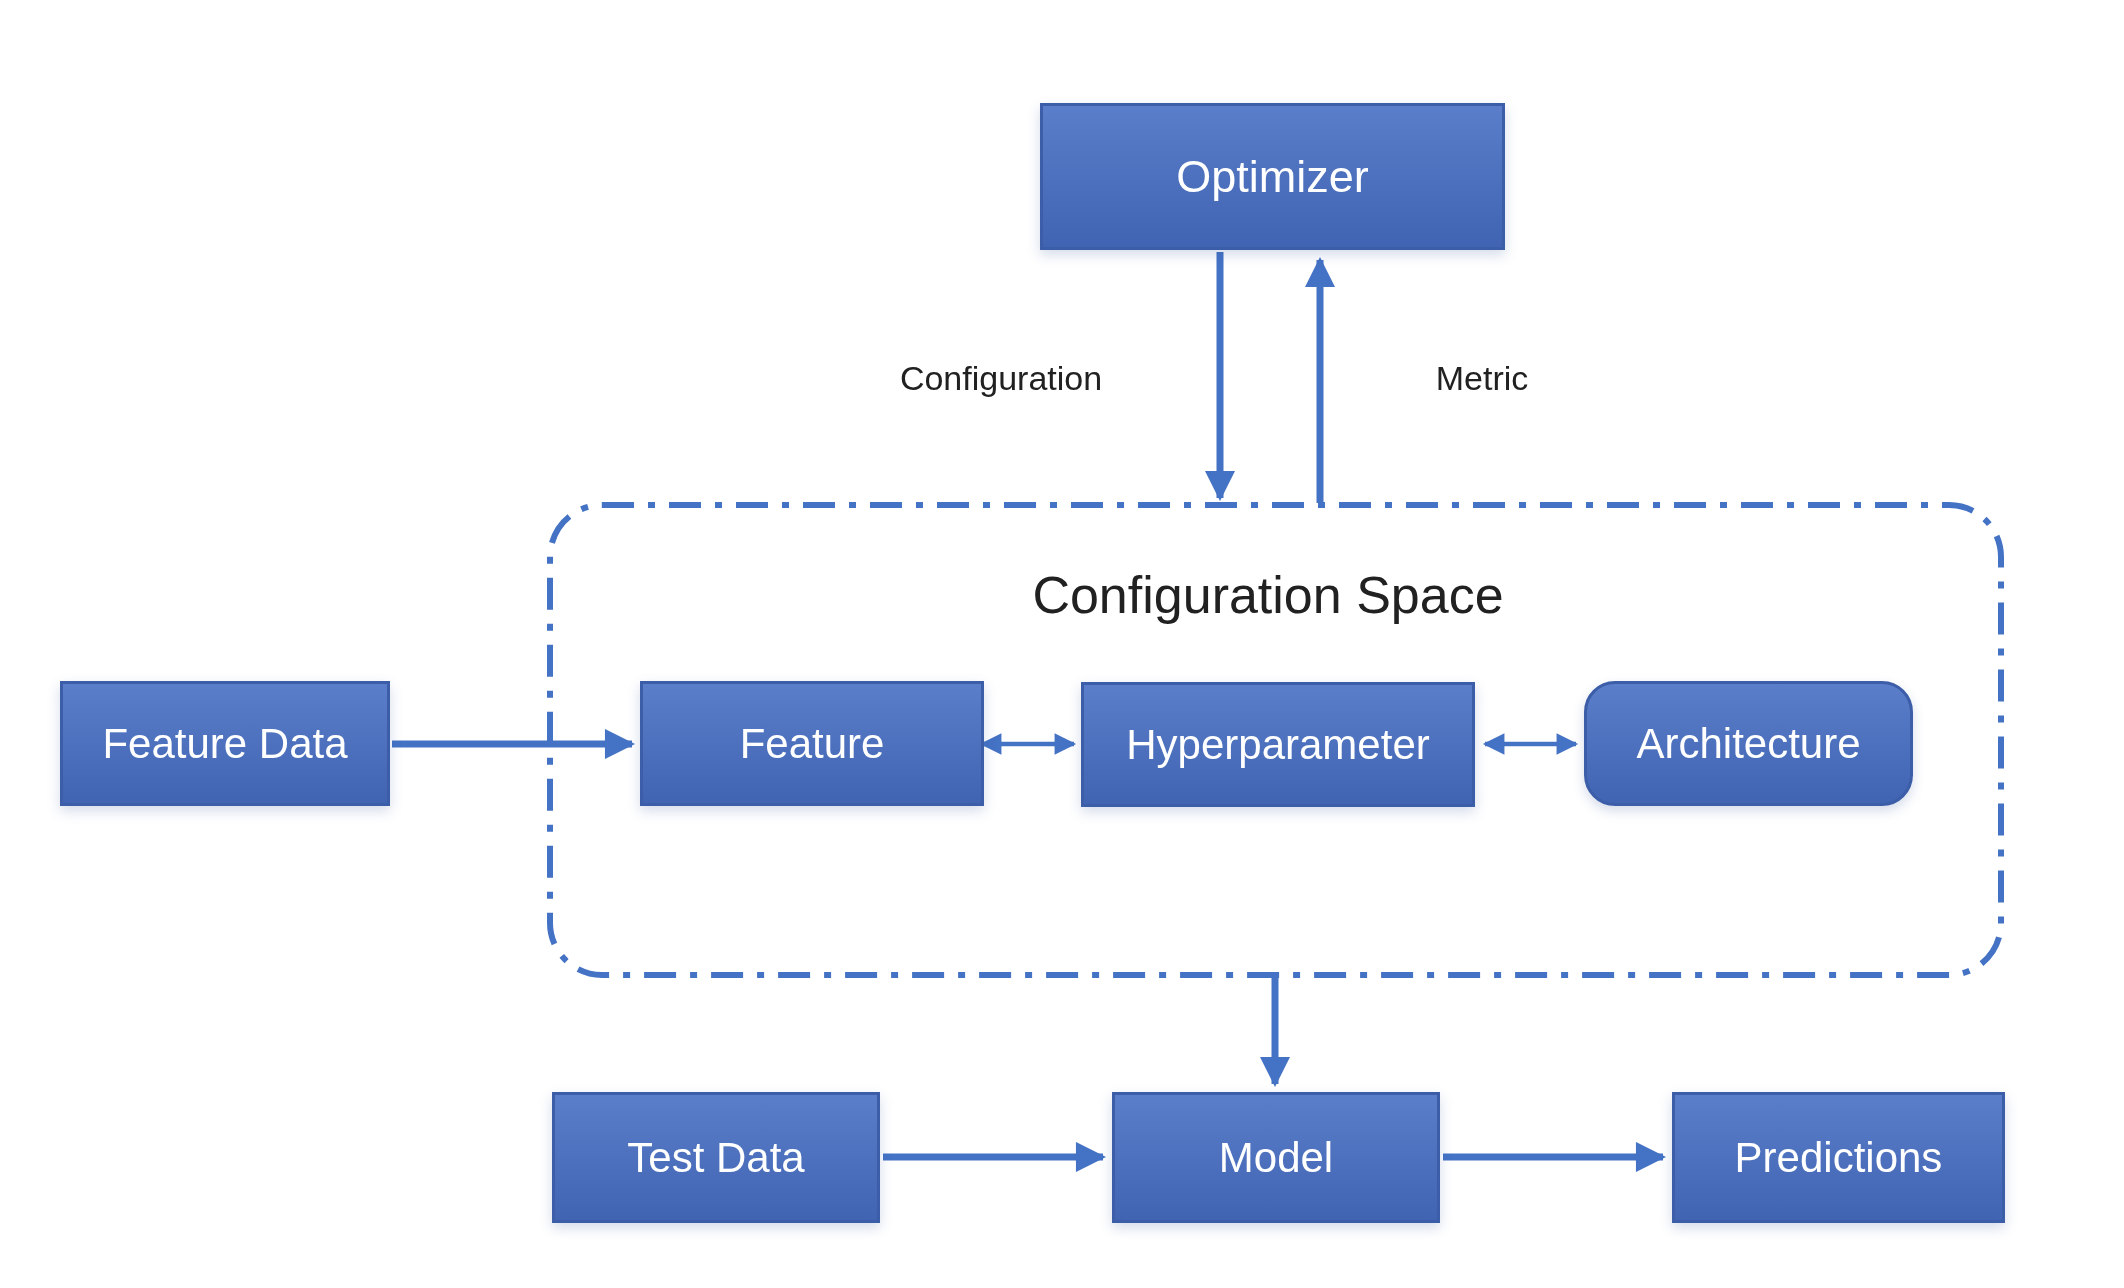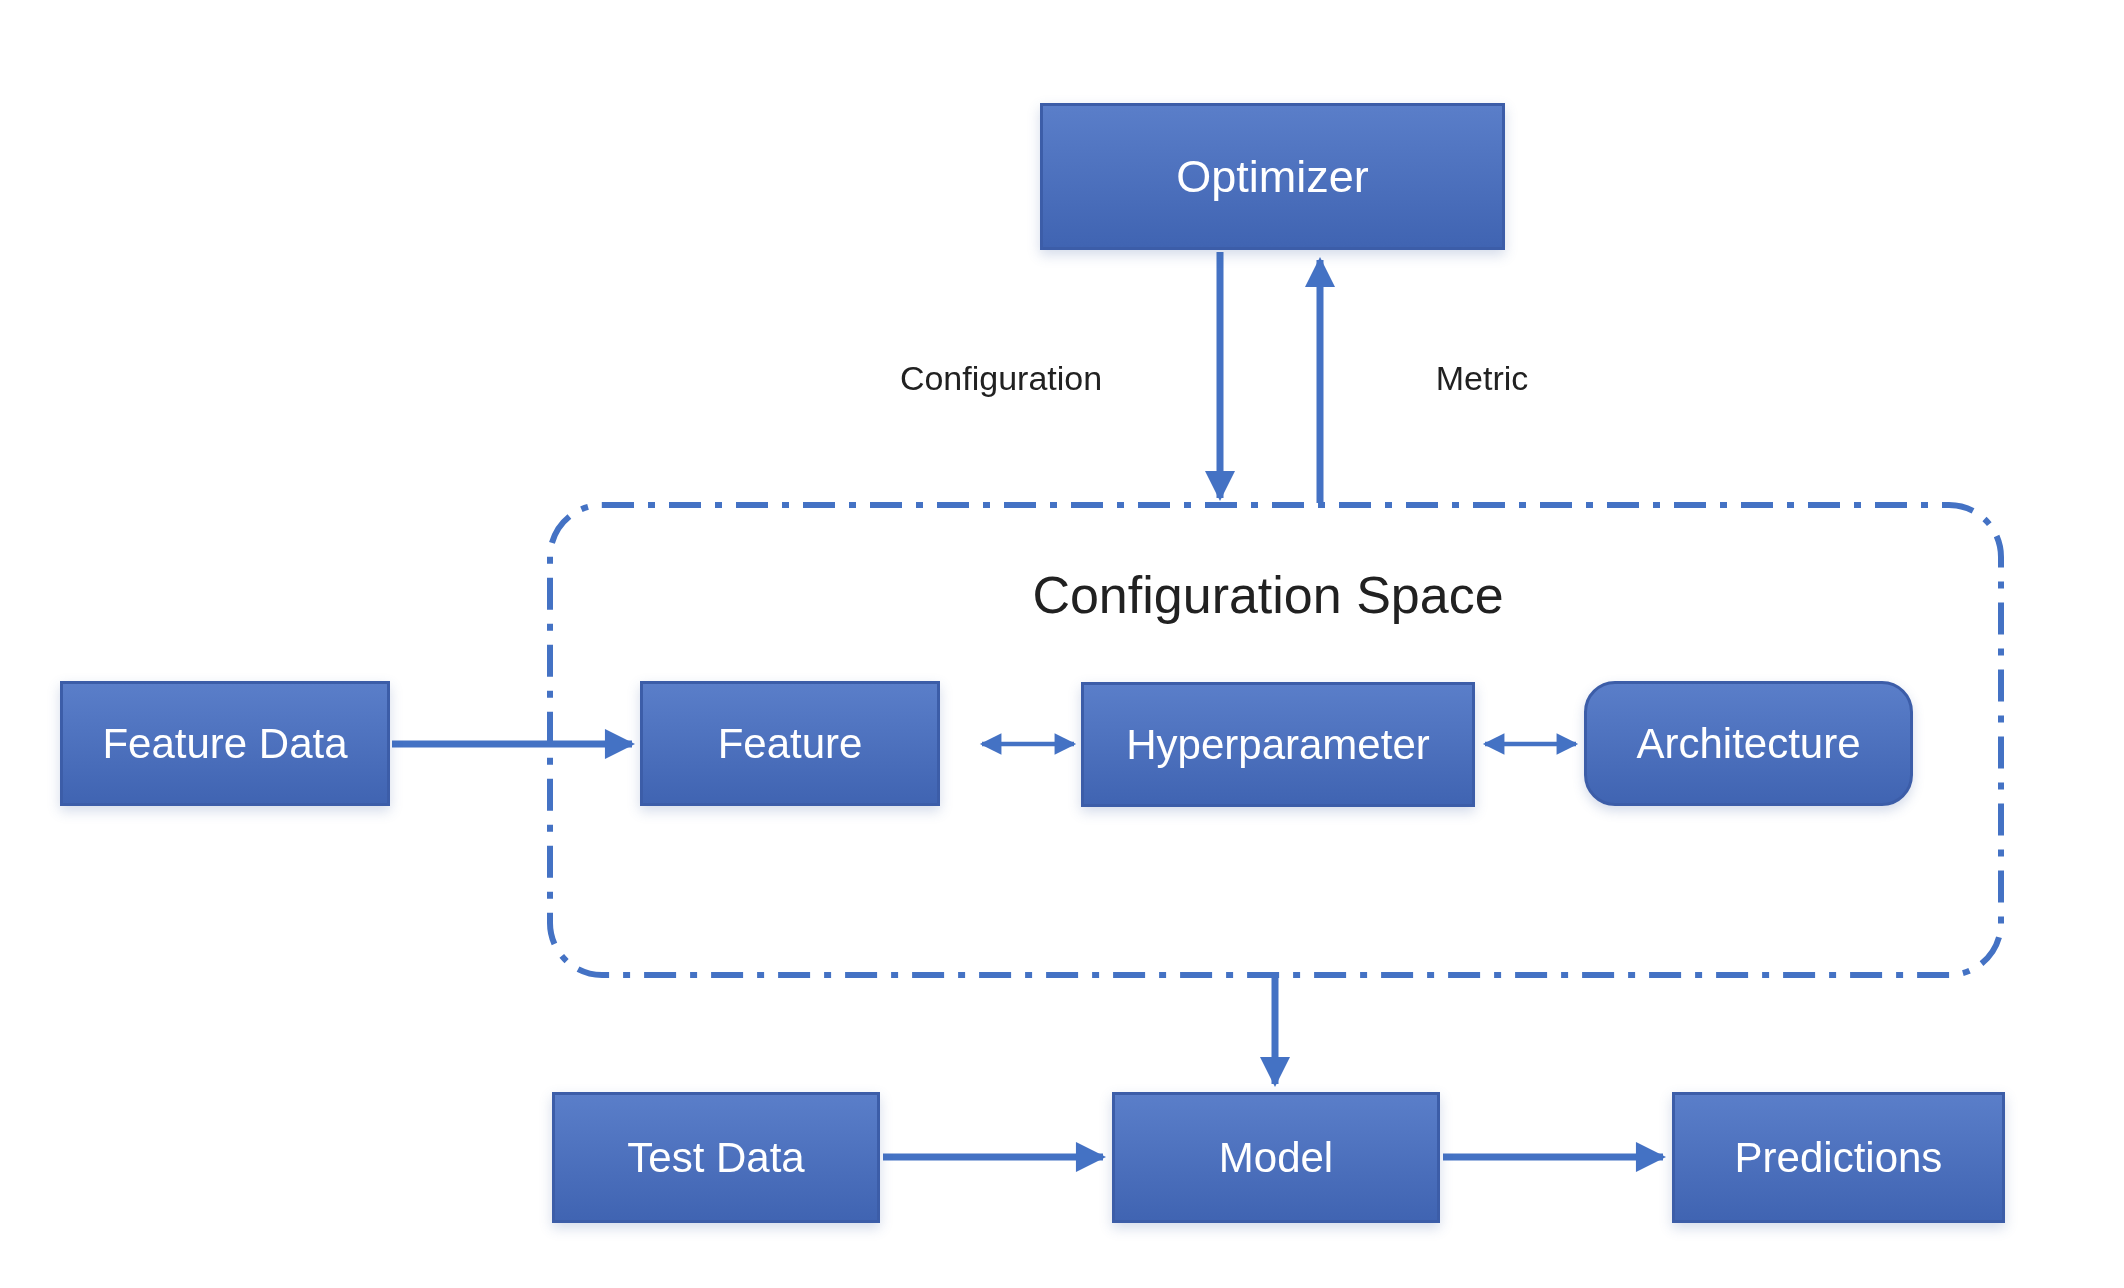--- a/index.html
+++ b/index.html
@@ -22,21 +22,21 @@
     justify-content: center;
     color: var(--node-text, #fff);
     font-size: 42px;
     background: linear-gradient(180deg, var(--node-fill-top, #5A7EC9) 0%, var(--node-fill-bottom, #4064B2) 100%);
     border: 3px solid var(--node-border, #3C5DA8);
     box-shadow: 0 5px 12px rgba(60, 90, 160, 0.22);
     white-space: nowrap;
   }
   #n-optimizer      { left: 1040px; top: 103px;  width: 465px; height: 147px; font-size: 45px; }
   #n-training-data  { left: 60px;   top: 681px;  width: 330px; height: 125px; }
-  #n-feature        { left: 640px;  top: 681px;  width: 300px; height: 125px; }
+  #n-feature        { left: 640px;  top: 681px;  width: 344px; height: 125px; }
   #n-hyperparameter { left: 1081px; top: 682px;  width: 394px; height: 125px; }
   #n-architecture   { left: 1584px; top: 681px;  width: 329px; height: 125px; border-radius: 31px; }
   #n-test-data      { left: 552px;  top: 1092px; width: 328px; height: 131px; text-align: center; }
   #n-model          { left: 1112px; top: 1092px; width: 328px; height: 131px; }
   #n-predictions    { left: 1672px; top: 1092px; width: 333px; height: 131px; }
 
   
   .cs-title {
     position: absolute;
     left: 1268px;

